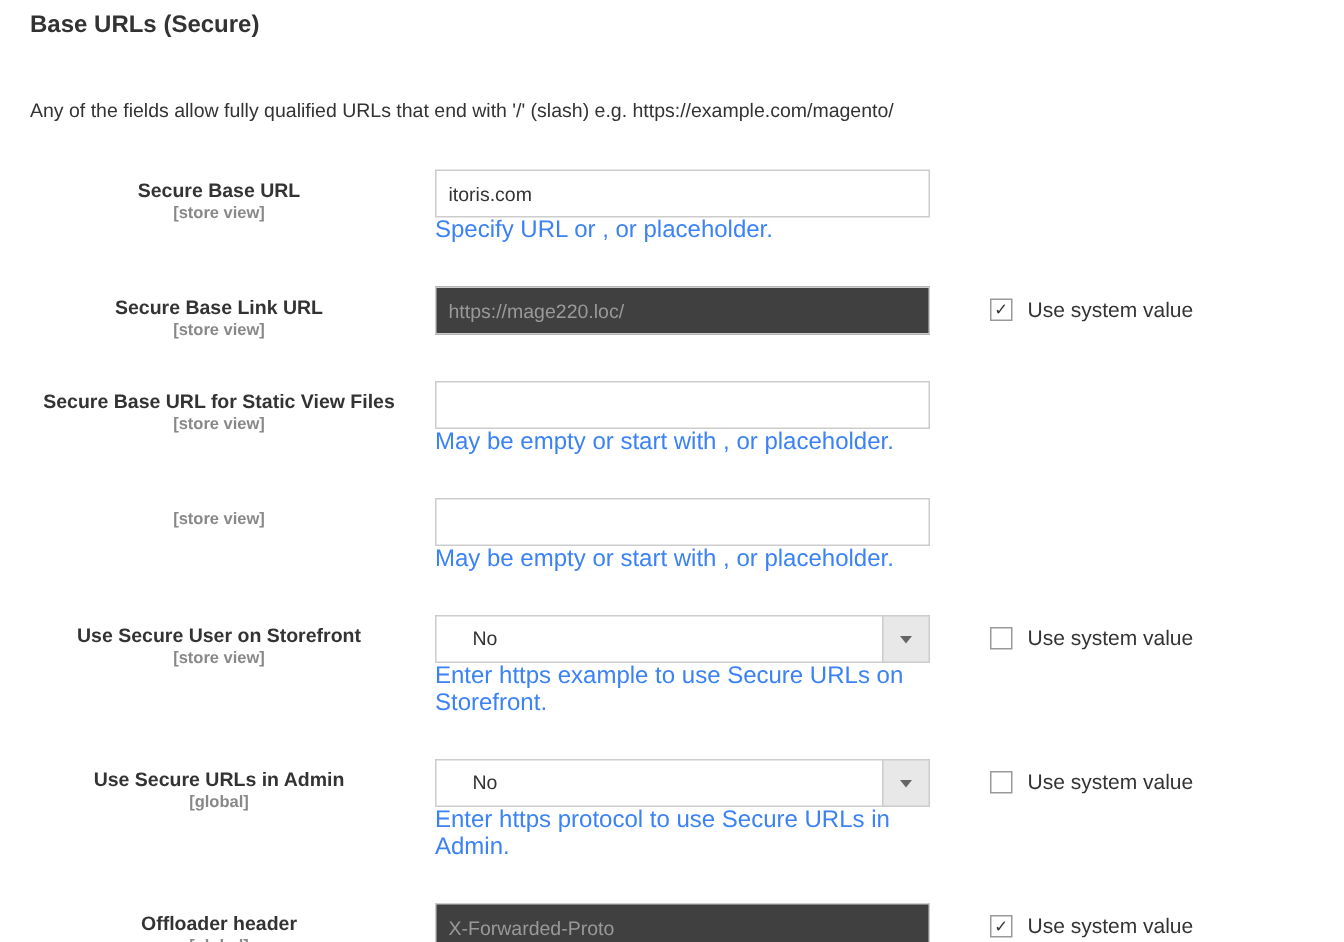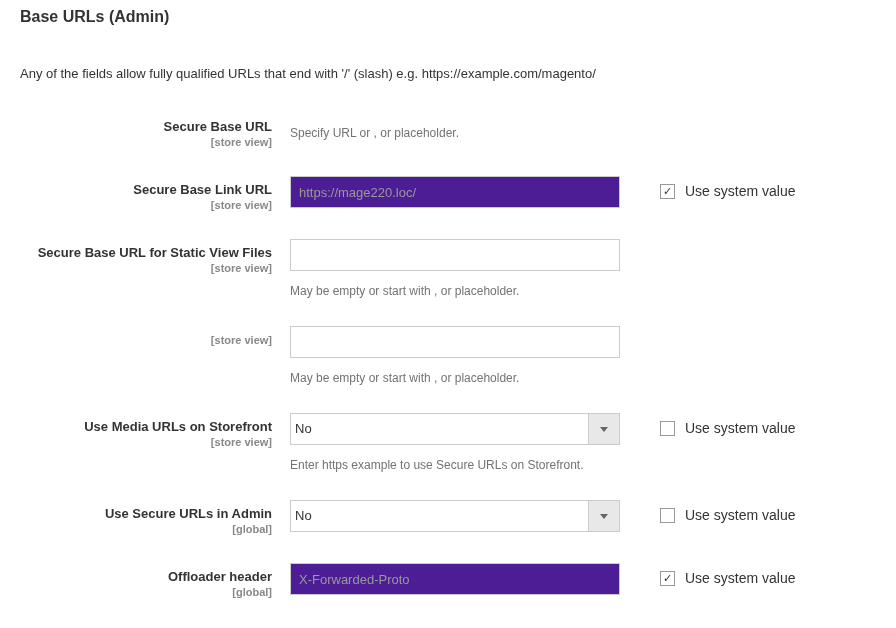--- a/index.html
+++ b/index.html
@@ -25,21 +25,21 @@
       color: #333;
       margin-bottom: 32px;
     }
     .form-row {
       display: flex;
       align-items: flex-start;
       margin-bottom: 28px;
     }
     .label-col {
       width: 270px;
-      text-align: right;
+      text-align: center;
       padding-right: 18px;
       padding-top: 6px;
     }
     .label-text {
       font-weight: bold;
       font-size: 13px;
       color: #333;
     }
     .scope-text {
       display: block;
@@ -53,33 +53,33 @@
     }
     .text-input {
       width: 100%;
       height: 32px;
       border: 1px solid #ccc;
       padding: 5px 8px;
       font-size: 13px;
       color: #333;
     }
     .text-input[disabled] {
-      background: #4c1d95;
+      background: #404040;
       color: #999;
     }
     .select-wrap {
       display: flex;
       width: 100%;
     }
     .select-value {
       flex: 1;
       height: 32px;
       border: 1px solid #ccc;
       border-right: none;
-      padding: 7px 4px;
+      padding: 7px 24px;
       font-size: 13px;
       background: #fff;
     }
     .select-btn {
       width: 32px;
       height: 32px;
       border: 1px solid #ccc;
       background: #e8e8e8;
       display: flex;
       align-items: center;
@@ -87,23 +87,23 @@
       cursor: pointer;
     }
     .triangle-down {
       width: 0;
       height: 0;
       border-left: 4px solid transparent;
       border-right: 4px solid transparent;
       border-top: 5px solid #666;
     }
     .hint-text {
-      font-size: 12px;
-      color: #737373;
-      margin-top: 13px;
+      font-size: 16px;
+      color: #3b82f6;
+      margin-top: 0;
     }
     .sysval-col {
       padding-left: 40px;
       padding-top: 7px;
       display: flex;
       align-items: center;
     }
     .checkbox {
       width: 15px;
       height: 15px;
@@ -117,29 +117,30 @@
       color: #333;
     }
     .sysval-label {
       font-size: 14px;
       color: #333;
     }
   </style>
 </head>
 <body>
 
-<div class="section-title">Base URLs (Admin)</div>
+<div class="section-title">Base URLs (Secure)</div>
 <div class="section-desc">Any of the fields allow fully qualified URLs that end with '/' (slash) e.g. https://example.com/magento/</div>
 
 <div class="form-row">
   <div class="label-col">
     <span class="label-text">Secure Base URL</span>
     <span class="scope-text">[store view]</span>
   </div>
   <div class="input-col">
+    <input type="text" class="text-input" value="itoris.com" style="">
     <div class="hint-text">Specify URL or , or placeholder.</div>
   </div>
 </div>
 
 <div class="form-row">
   <div class="label-col">
     <span class="label-text">Secure Base Link URL</span>
     <span class="scope-text">[store view]</span>
   </div>
   <div class="input-col">
@@ -167,21 +168,21 @@
     <span class="scope-text">[store view]</span>
   </div>
   <div class="input-col">
     <input type="text" class="text-input" value="" style="">
     <div class="hint-text">May be empty or start with , or placeholder.</div>
   </div>
 </div>
 
 <div class="form-row">
   <div class="label-col">
-    <span class="label-text">Use Media URLs on Storefront</span>
+    <span class="label-text">Use Secure User on Storefront</span>
     <span class="scope-text">[store view]</span>
   </div>
   <div class="input-col">
     <div class="select-wrap">
       <div class="select-value">No</div>
       <div class="select-btn">
         <span class="triangle-down"></span>
       </div>
     </div>
     <div class="hint-text">Enter https example to use Secure URLs on Storefront.</div>
@@ -197,20 +198,21 @@
     <span class="label-text">Use Secure URLs in Admin</span>
     <span class="scope-text">[global]</span>
   </div>
   <div class="input-col">
     <div class="select-wrap">
       <div class="select-value">No</div>
       <div class="select-btn">
         <span class="triangle-down"></span>
       </div>
     </div>
+    <div class="hint-text">Enter https protocol to use Secure URLs in Admin.</div>
   </div>
   <div class="sysval-col">
     <span class="checkbox"></span>
     <span class="sysval-label">Use system value</span>
   </div>
 </div>
 
 <div class="form-row" style="margin-bottom:0;">
   <div class="label-col">
     <span class="label-text">Offloader header</span>

